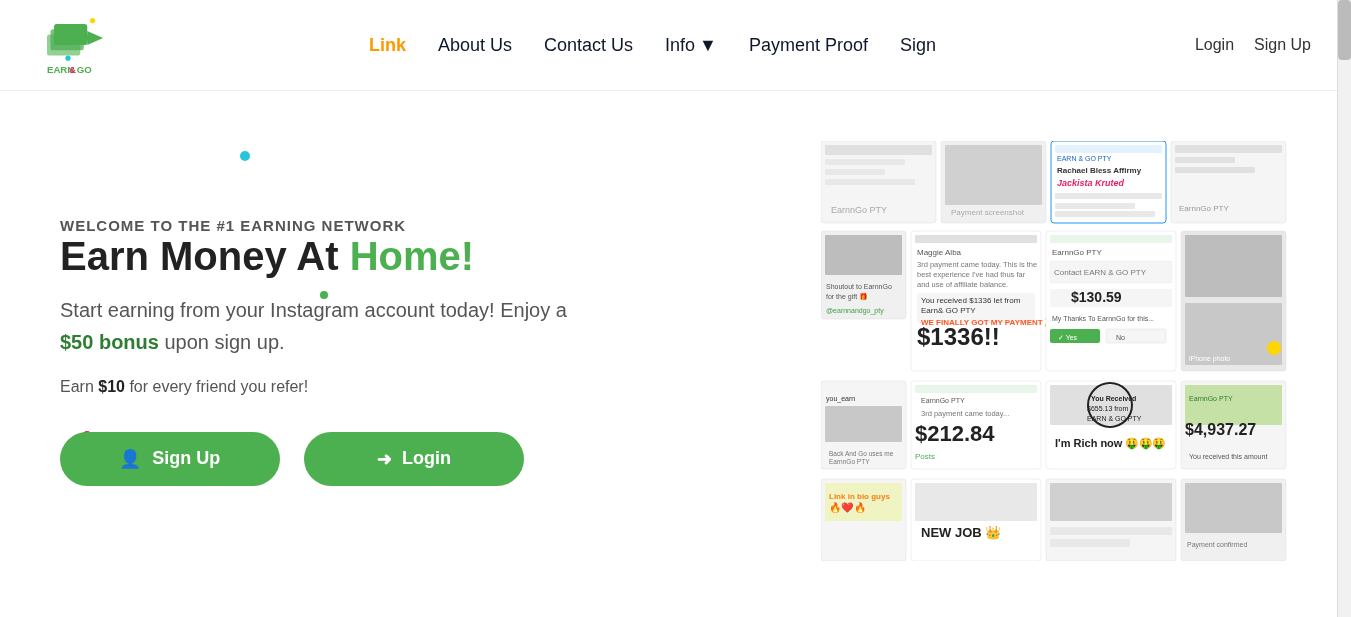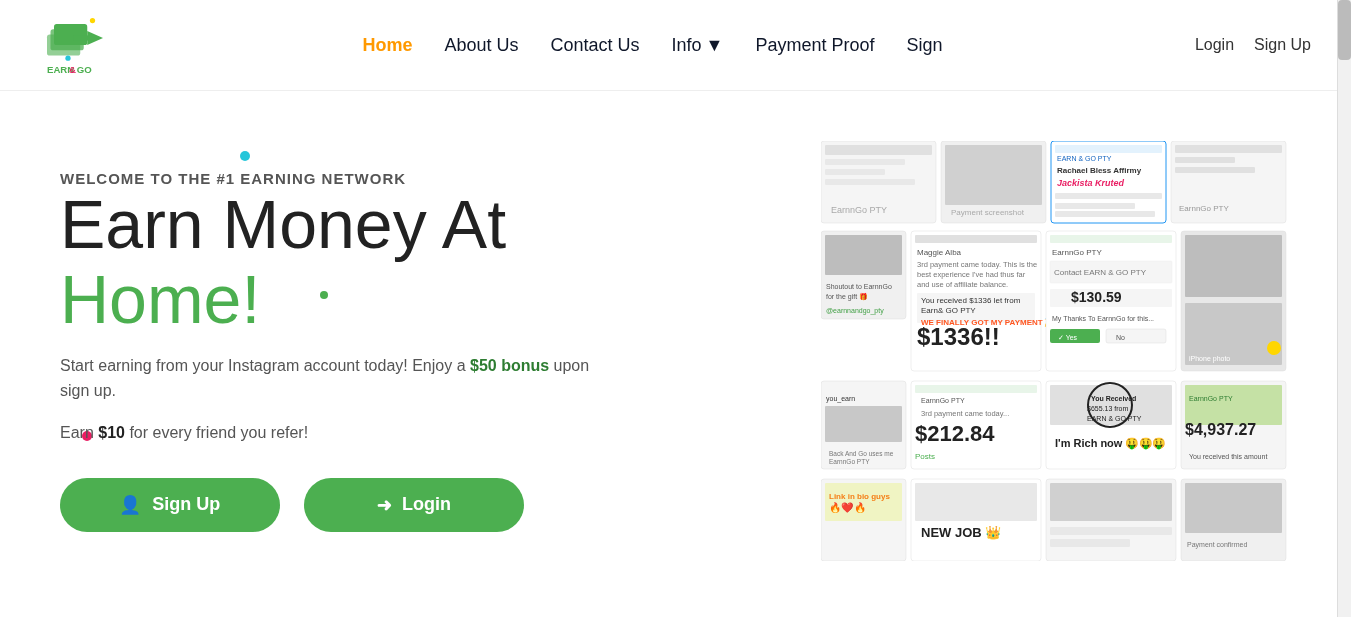--- a/index.html
+++ b/index.html
@@ -74,33 +74,33 @@
     }
 
     .subtitle {
       font-size: 15px;
       font-weight: 700;
       color: #555;
       letter-spacing: 1px;
     }
 
     .headline {
-      font-size: 68px;
-      font-weight: 400;
+      font-size: 40px;
+      font-weight: 700;
       color: #222;
       line-height: 1.1;
       margin-bottom: 16px;
     }
 
     .headline .highlight {
       color: #4caf50;
     }
 
     .description {
-      font-size: 16px;
+      font-size: 20px;
       color: #555;
       line-height: 1.6;
       margin-bottom: 20px;
       max-width: 540px;
     }
 
     .description .bold-green {
       color: #2e7d32;
       font-weight: 700;
     }
@@ -208,21 +208,21 @@
       <circle cx="32" cy="55" r="3" fill="#26c6da"></circle>
       <circle cx="60" cy="12" r="3" fill="#ffd600"></circle>
 
       <text x="8" y="72" font-size="11" font-weight="900" fill="#4caf50" font-family="Arial">EARN</text>
       <text x="33" y="72" font-size="11" font-weight="900" fill="#e91e63" font-family="Arial">&amp;</text>
       <text x="42" y="72" font-size="11" font-weight="900" fill="#4caf50" font-family="Arial">GO</text>
     </svg>
   </div>
 
   <nav>
-    <a href="#" class="active">Home</a>
+    <a href="#" class="active">Link</a>
     <a href="#">About Us</a>
     <a href="#">Contact Us</a>
     <a href="#" class="info-link">
       <span>Info</span>
       <span>▼</span>
     </a>
     <a href="#">Payment Proof</a>
     <a href="#">Sign</a>
   </nav>
 

